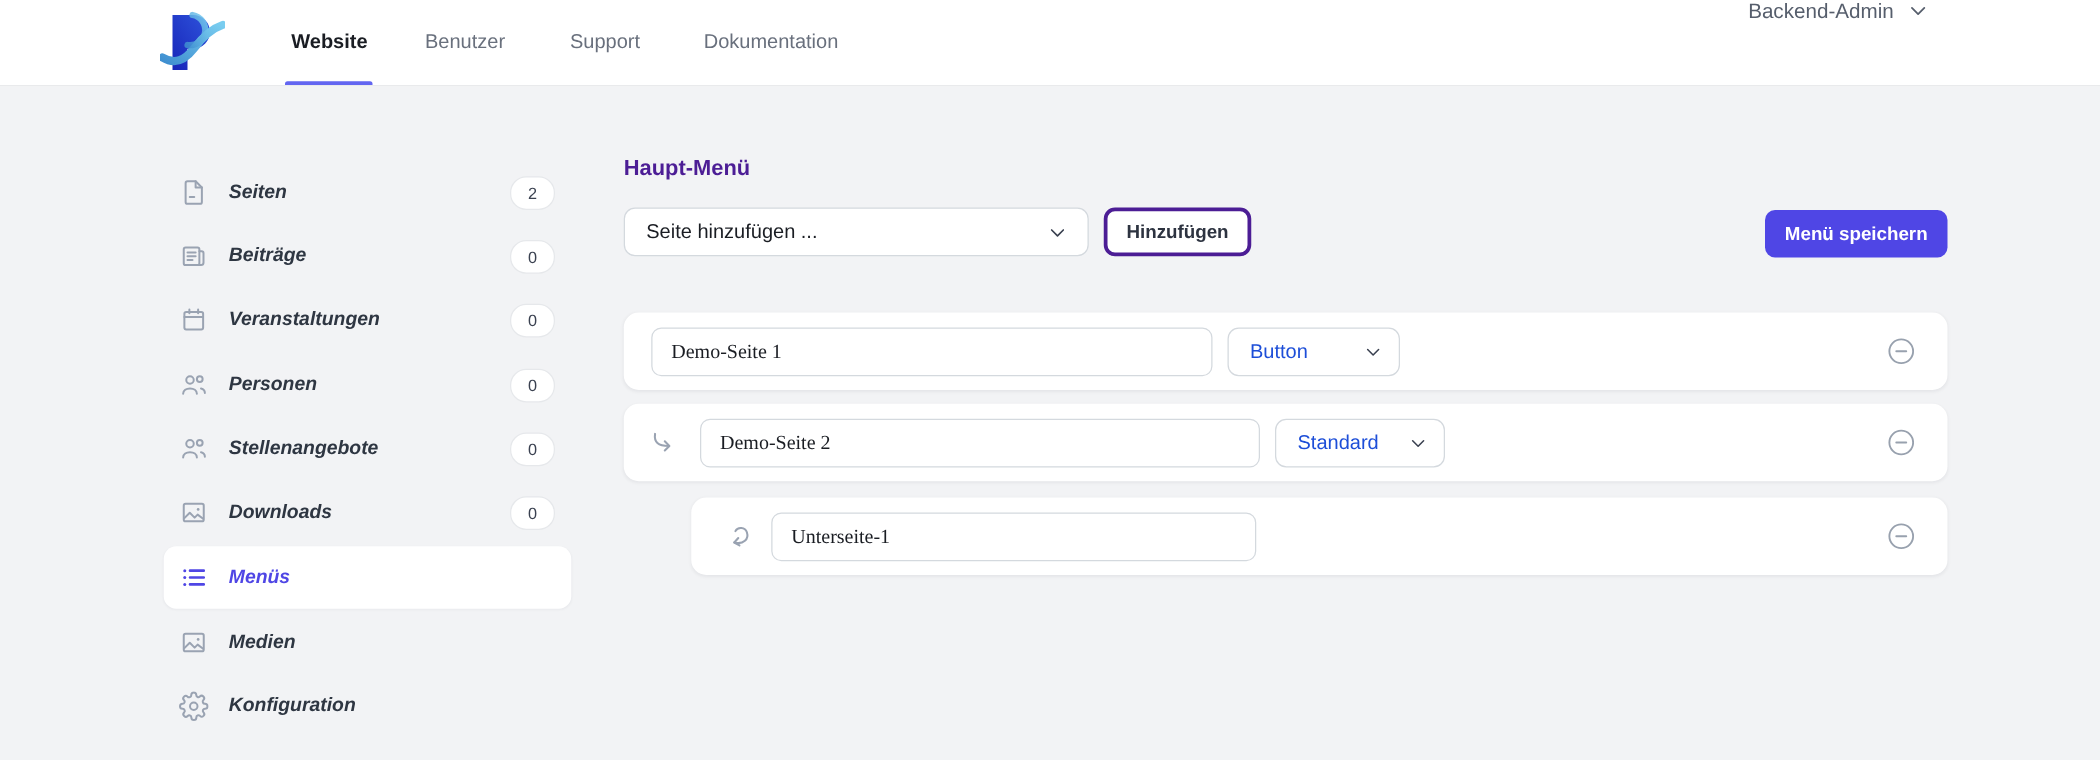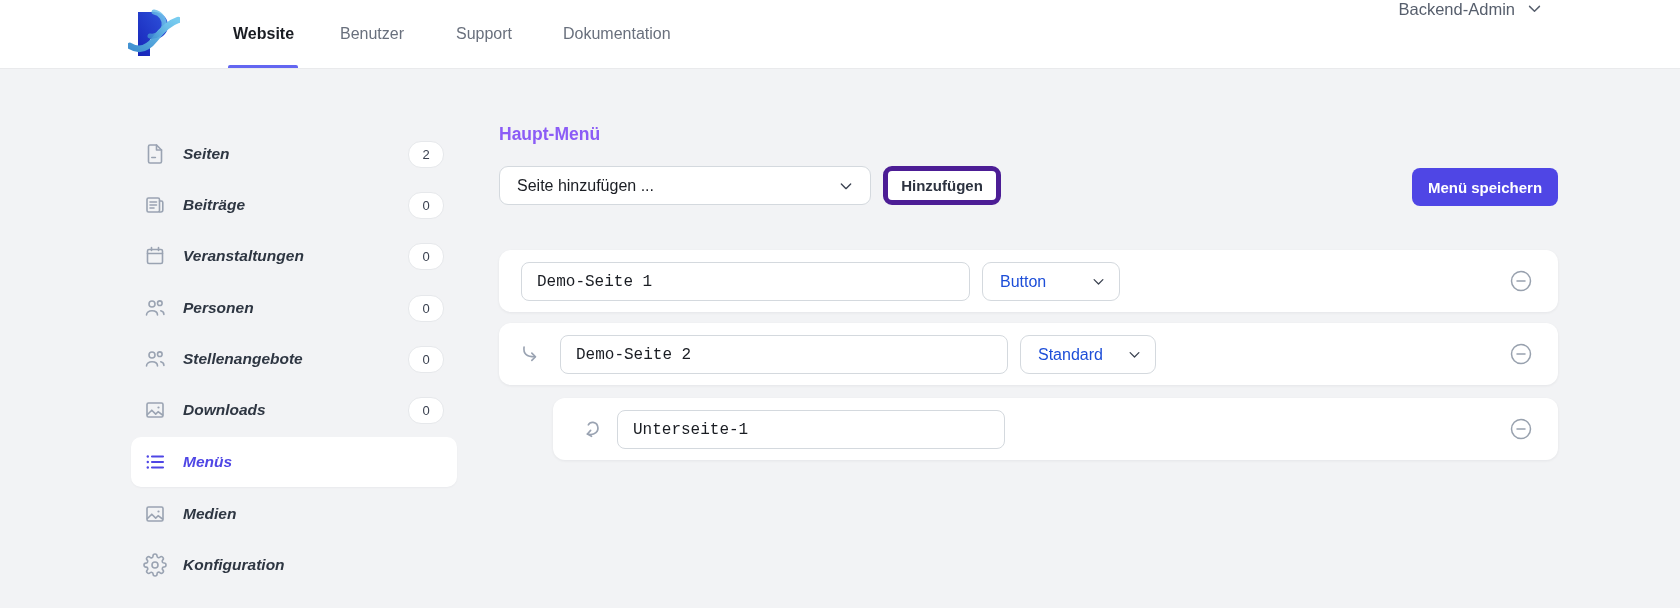--- a/index.html
+++ b/index.html
@@ -19,29 +19,29 @@
   .side-item{position:absolute;left:131px;width:326px;height:50px;display:flex;align-items:center;cursor:pointer;border-radius:10px;}
   .side-item .ic{position:absolute;left:12px;top:13px;width:24px;height:24px;color:#9aa3b2;}
   .side-item .lbl{position:absolute;left:52px;font-size:15.5px;font-weight:600;color:#2e3642;font-style:italic;}
   .side-item .badge{position:absolute;left:277px;width:34px;height:25px;background:#ffffff;border:1px solid #e6e8eb;border-radius:13px;display:flex;align-items:center;justify-content:center;font-size:13px;color:#3a4150;}
   .side-item.active{background:#ffffff;box-shadow:0 1px 2px rgba(16,24,40,.04);}
   .side-item.active .ic{color:#4f46e5;}
   .side-item.active .lbl{color:#4f46e5;}
   .ic svg{width:24px;height:24px;display:block;}
 
   
-  .page-title{position:absolute;left:499px;top:124px;font-size:17.5px;font-weight:700;color:#8b5cf6;}
+  .page-title{position:absolute;left:499px;top:124px;font-size:17.5px;font-weight:700;color:#4c1d95;}
   .big-select{position:absolute;left:499px;top:166px;width:372px;height:39px;background:#fff;border:1px solid #d4d9de;border-radius:9px;display:flex;align-items:center;cursor:pointer;box-sizing:border-box;}
   .big-select .val{margin-left:17px;font-size:16px;color:#1a1d23;}
   .big-select .chev{position:absolute;right:16px;top:11px;}
-  .btn-secondary{position:absolute;left:883px;top:166px;width:118px;height:39px;background:#fff;border:5px solid #4c1d95;border-radius:9px;display:flex;align-items:center;justify-content:center;font-size:15px;font-weight:700;color:#2d3340;cursor:pointer;box-sizing:border-box;}
+  .btn-secondary{position:absolute;left:883px;top:166px;width:118px;height:39px;background:#fff;border:3px solid #4c1d95;border-radius:9px;display:flex;align-items:center;justify-content:center;font-size:15px;font-weight:700;color:#2d3340;cursor:pointer;box-sizing:border-box;}
   .btn-primary{position:absolute;left:1412px;top:168px;width:146px;height:38px;background:#4f46e5;border:none;border-radius:8px;display:flex;align-items:center;justify-content:center;font-size:15px;font-weight:700;color:#ffffff;cursor:pointer;}
 
   .menu-card{position:absolute;background:#ffffff;border-radius:12px;box-shadow:0 1px 3px rgba(16,24,40,.06);height:62px;}
-  .menu-card .txt-input{position:absolute;top:12px;height:39px;border:1px solid #d4d9de;border-radius:8px;font-size:16px;color:#1a1d23;padding:0 15px;box-sizing:border-box;font-family:Liberation Mono, monospace;background:#fff;outline:none;}
+  .menu-card .txt-input{position:absolute;top:12px;height:39px;border:1px solid #d4d9de;border-radius:8px;font-size:16px;color:#1a1d23;padding:0 15px;box-sizing:border-box;font-family:Liberation Serif, serif;background:#fff;outline:none;}
   .mini-select{position:absolute;top:12px;height:39px;background:#fff;border:1px solid #d4d9de;border-radius:9px;display:flex;align-items:center;cursor:pointer;box-sizing:border-box;}
   .mini-select .val{margin-left:17px;font-size:16px;color:#1d4ed8;}
   .mini-select .chev{position:absolute;right:13px;top:11px;}
   .minus-btn{position:absolute;right:25px;top:19px;width:24px;height:24px;cursor:pointer;color:#98a1ae;}
   .child-arrow{position:absolute;top:20px;width:22px;height:22px;color:#9aa3b2;}
   .chev svg{display:block;}
 </style>
 </head>
 <body>
 

